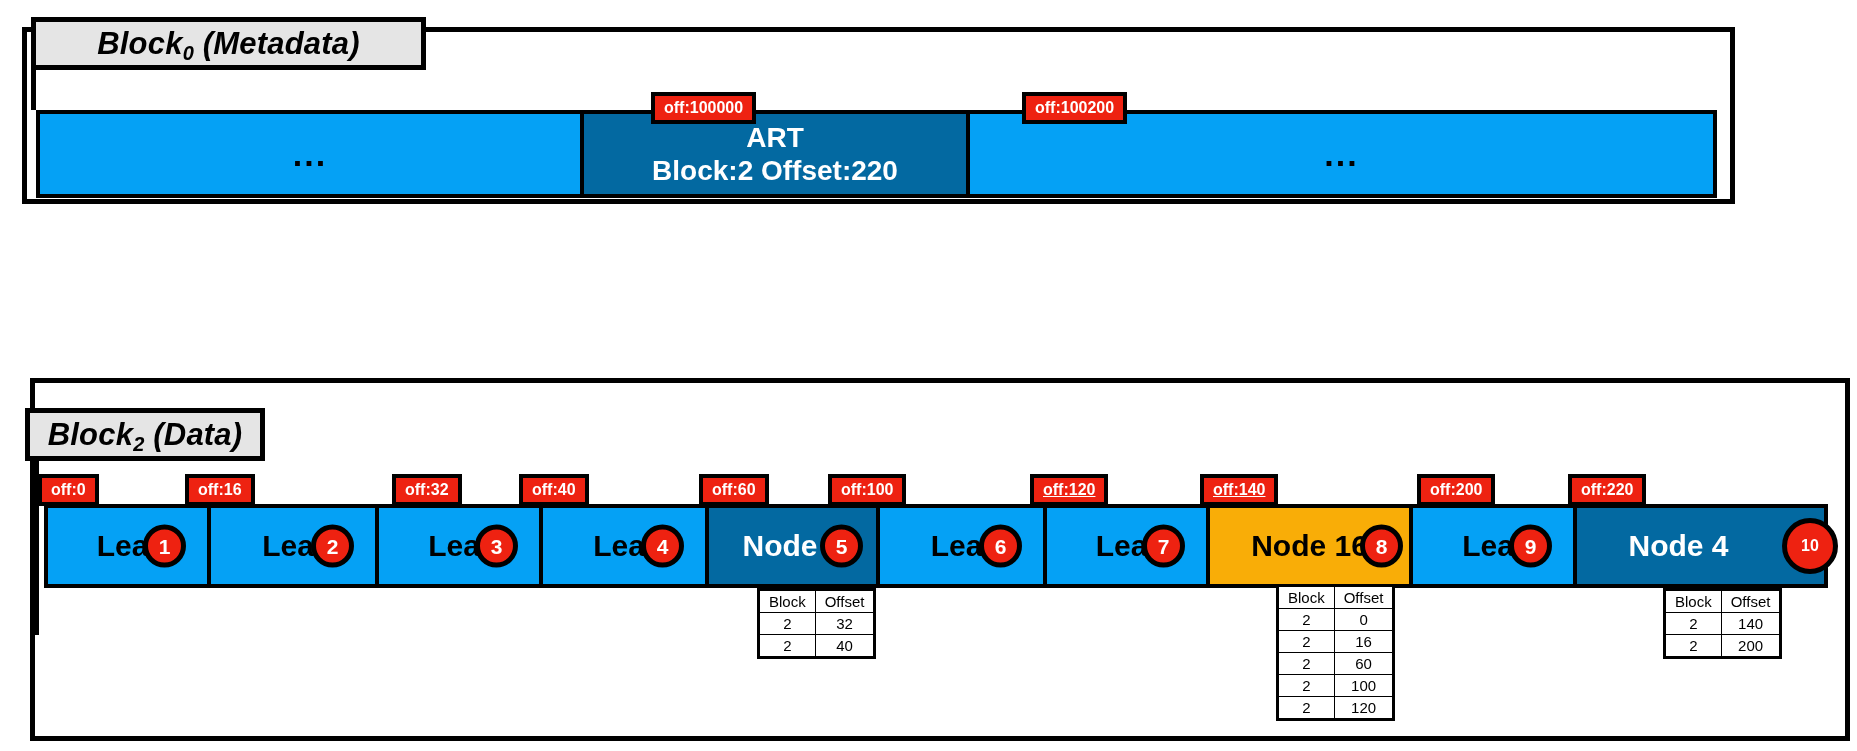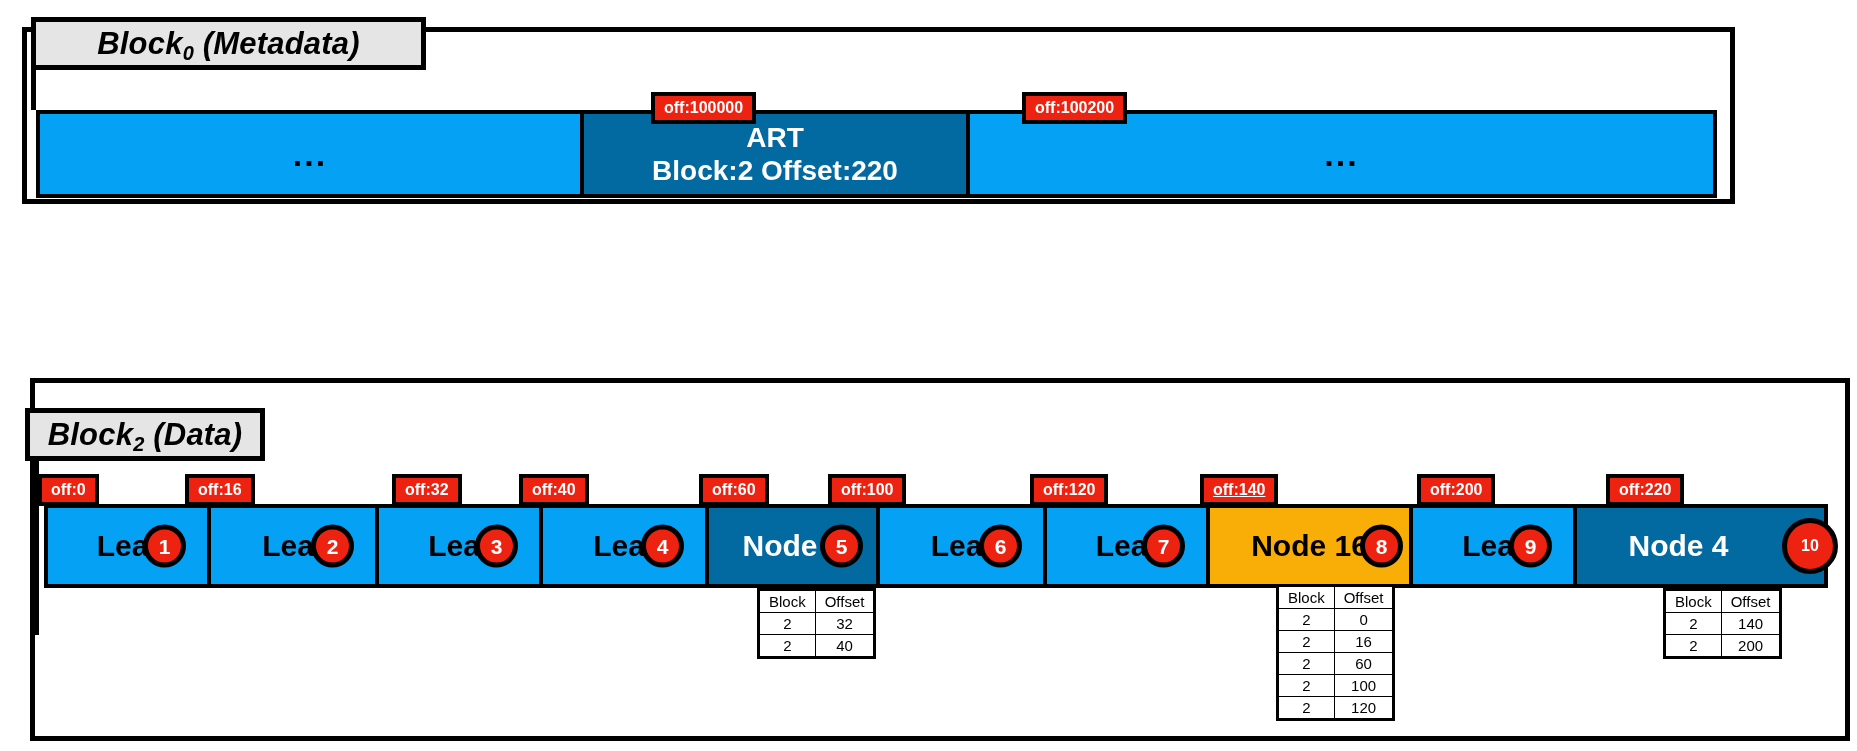--- a/index.html
+++ b/index.html
@@ -113,24 +113,24 @@
   </div>
   <div class="stub" style="left:34px;top:455px;width:5px;height:50px;"></div>
   <div class="stub" style="left:34px;top:455px;width:5px;height:180px;"></div>
 
   <div class="pin" style="left:38px;top:474px;">off:0</div>
   <div class="pin" style="left:185px;top:474px;">off:16</div>
   <div class="pin" style="left:356px;top:474px;margin-left:36px;">off:32</div>
   <div class="pin" style="left:519px;top:474px;">off:40</div>
   <div class="pin" style="left:699px;top:474px;">off:60</div>
   <div class="pin" style="left:828px;top:474px;">off:100</div>
-  <div class="pin" style="left:1030px;top:474px;">off:120</div>
+  <div class="pin" style="left:1030px;top:474px;text-decoration:underline;">off:120</div>
   <div class="pin" style="left:1200px;top:474px;text-decoration:underline;">off:140</div>
   <div class="pin" style="left:1417px;top:474px;">off:200</div>
-  <div class="pin" style="left:1568px;top:474px;margin-left:38px;">off:220</div>
+  <div class="pin" style="left:1568px;top:474px;">off:220</div>
 
   <div id="data-row">
 
     <div class="seg blue" style="flex:0 0 167px;">
       <span class="node-label">Leaf</span>
       <span class="badge small" style="right:21px;top:50%;transform:translateY(-50%);">1</span>
     </div>
 
     <div class="seg blue" style="flex:0 0 172px;">
       <span class="node-label">Leaf</span>

